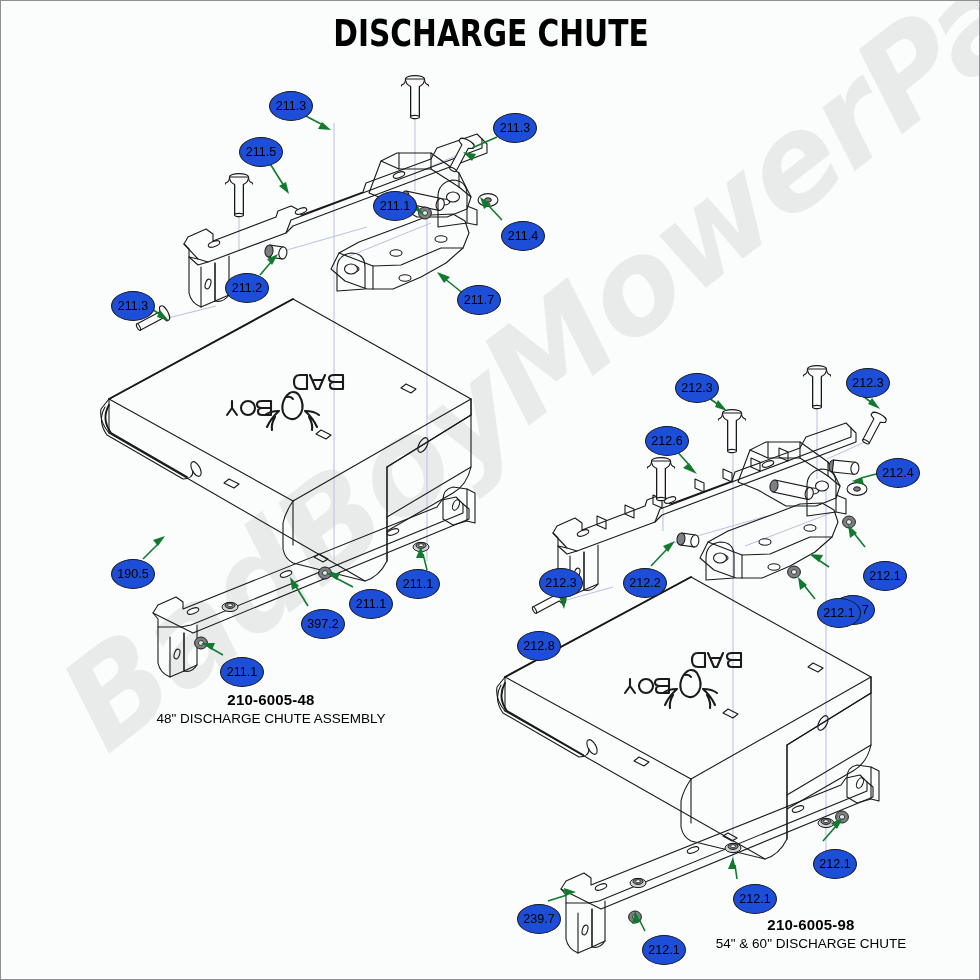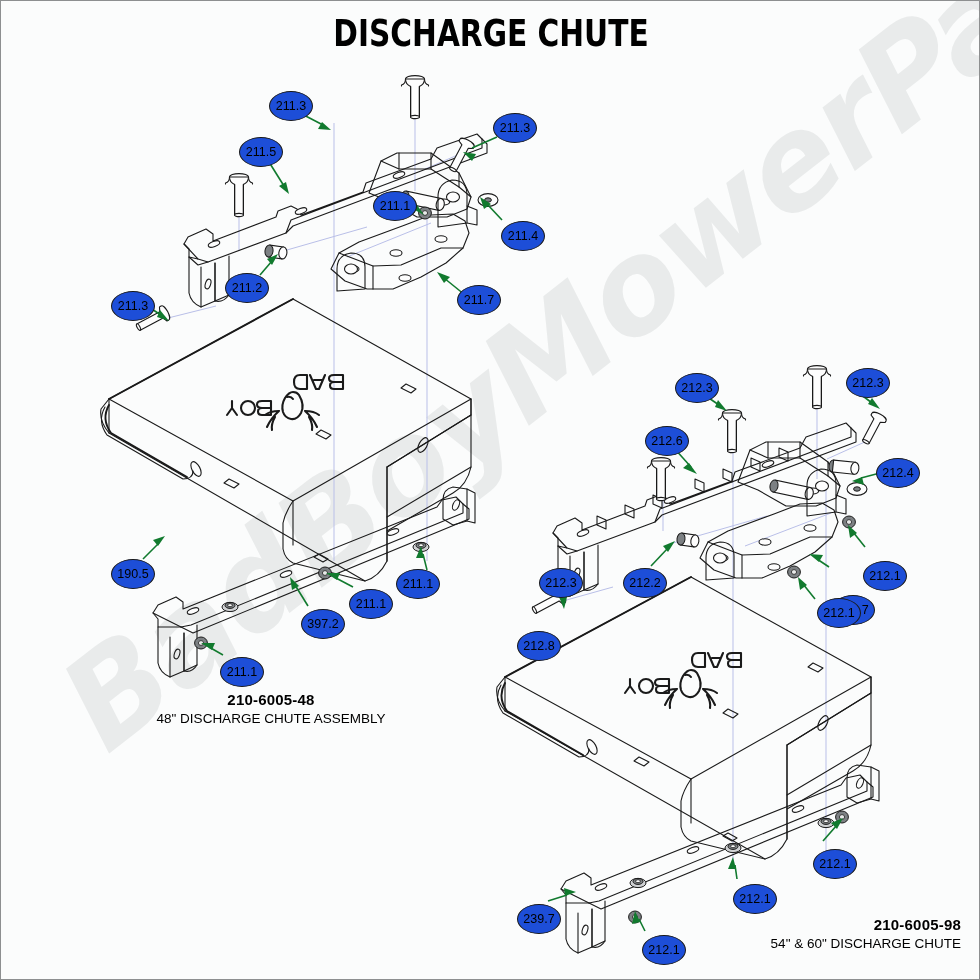--- a/index.html
+++ b/index.html
@@ -36,21 +36,21 @@
     display:flex;align-items:center;justify-content:center;
     font-family:"Liberation Sans",sans-serif;
     font-size:12.5px;color:#000;box-sizing:border-box;
   }
 
   
   .caption{position:absolute;z-index:7;text-align:center;color:#000;}
   .caption .pn{font-size:15px;font-weight:bold;font-family:"Liberation Sans",sans-serif;letter-spacing:.2px;}
   .caption .dsc{font-size:13.5px;font-family:"Liberation Sans",sans-serif;margin-top:3px;}
   #cap48{left:120px;top:690px;width:300px;}
-  #cap98{left:660px;top:915px;width:300px;text-align:right;}
+  #cap98{left:660px;top:915px;width:300px;}
 </style>
 </head>
 <body>
 
 <div id="page">
 
   <div id="watermark">BadBoyMowerParts.com</div>
 
   <div id="title">DISCHARGE CHUTE</div>
 

